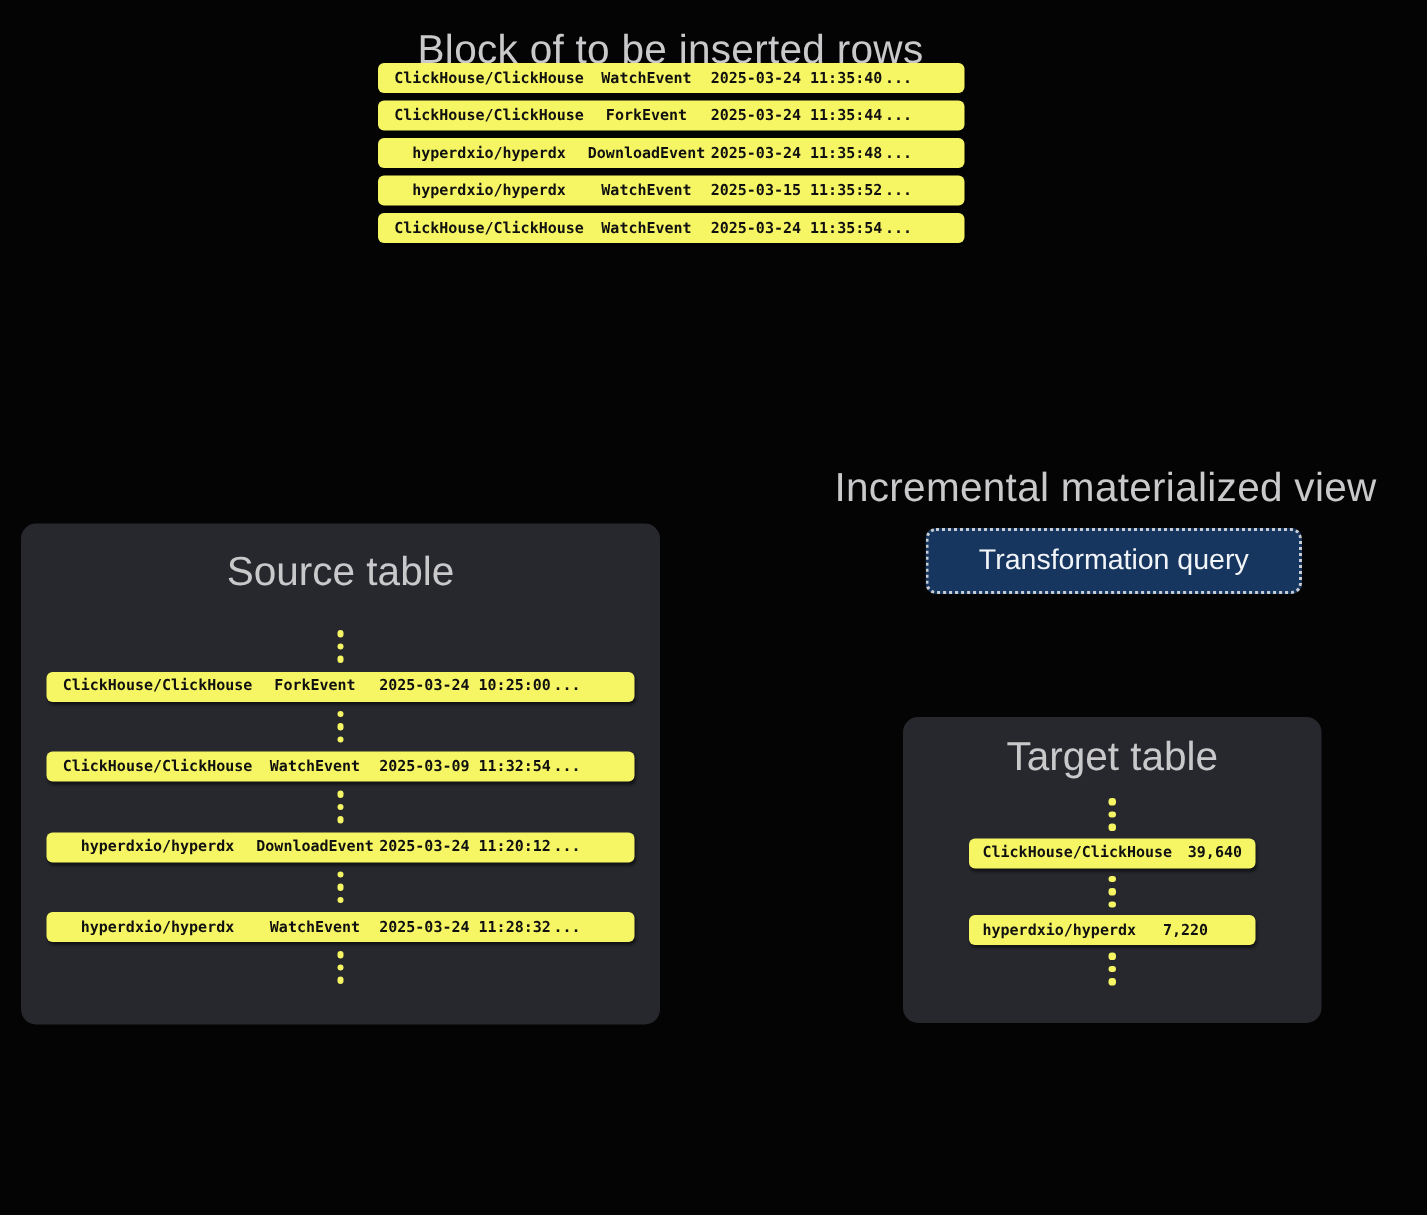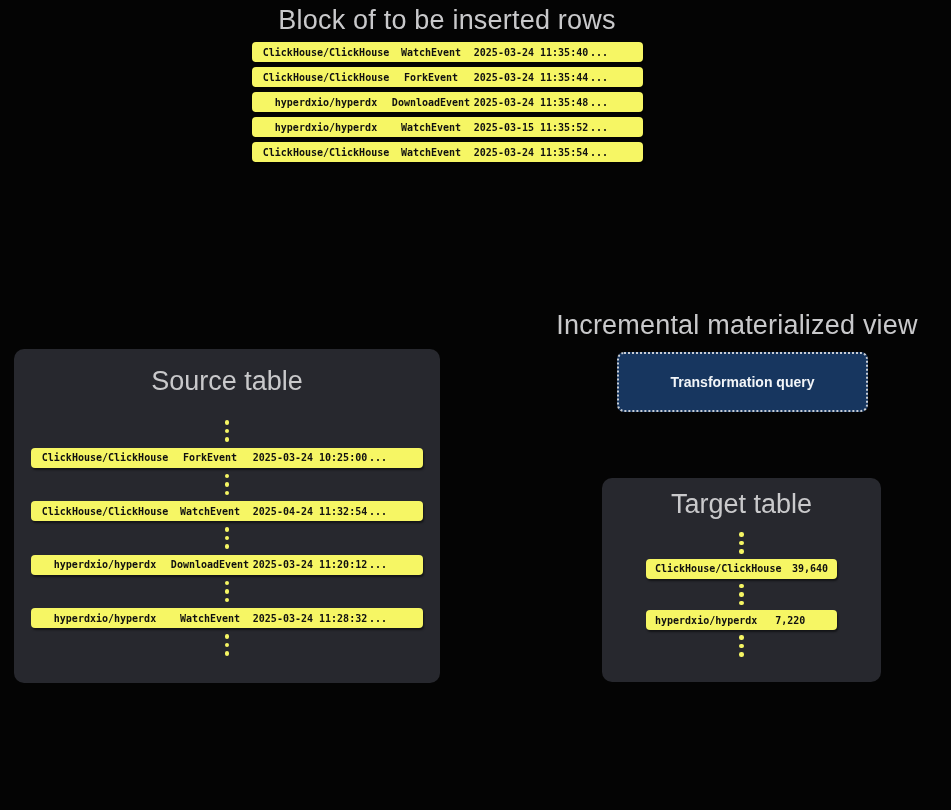--- a/index.html
+++ b/index.html
@@ -58,33 +58,32 @@
   .target-panel .panel-body  { margin-top:11px; gap:5px; }
   .target-panel .mono-row    { width:191px; padding:0 9px; }
 
   .dots { display:flex; flex-direction:column; gap:4px; }
   .dots i {
     display:block; width:4.5px; height:4.5px; border-radius:50%;
     background:var(--row-yellow,#F6F664);
   }
 
   .imv-title { left:512px; top:309px; width:450px; }
-  .top-title { left:97px;  top:4px;   width:700px;text-align:center; }
+  .top-title { left:97px;  top:17px;   width:700px;text-align:center; }
 
   .transform-btn {
-    position:absolute; left:617px; top:352px; width:251px; height:60px;
+    position:absolute; left:617px; top:352px; width:251px; height:44px;
     box-sizing:border-box;
     background:var(--button-bg,#17365F);
     border:2px dotted var(--button-border,#C8CDD5);
     border-radius:7px;
     color:var(--button-text,#F2F5F8);
-    font-size:14px; font-family:"Liberation Sans",sans-serif;
+    font-size:19px; font-family:"Liberation Sans",sans-serif;
     display:flex; align-items:center; justify-content:center;
     cursor:pointer;
-    font-weight:bold;
   }
 </style>
 </head>
 <body>
 
 <div class="canvas">
 
   <div class="big-title top-title">Block of to be inserted rows</div>
 
   <div class="insert-rows">
@@ -135,21 +134,21 @@
         <span class="col-more">...</span>
       </div>
       <span class="dots">
           <i></i>
           <i></i>
           <i></i>
         </span>
       <div class="mono-row">
         <span class="col-repo">ClickHouse/ClickHouse</span>
         <span class="col-event">WatchEvent</span>
-        <span class="col-ts">2025-04-24 11:32:54</span>
+        <span class="col-ts">2025-03-09 11:32:54</span>
         <span class="col-more">...</span>
       </div>
       <span class="dots">
           <i></i>
           <i></i>
           <i></i>
         </span>
       <div class="mono-row">
         <span class="col-repo">hyperdxio/hyperdx</span>
         <span class="col-event">DownloadEvent</span>

